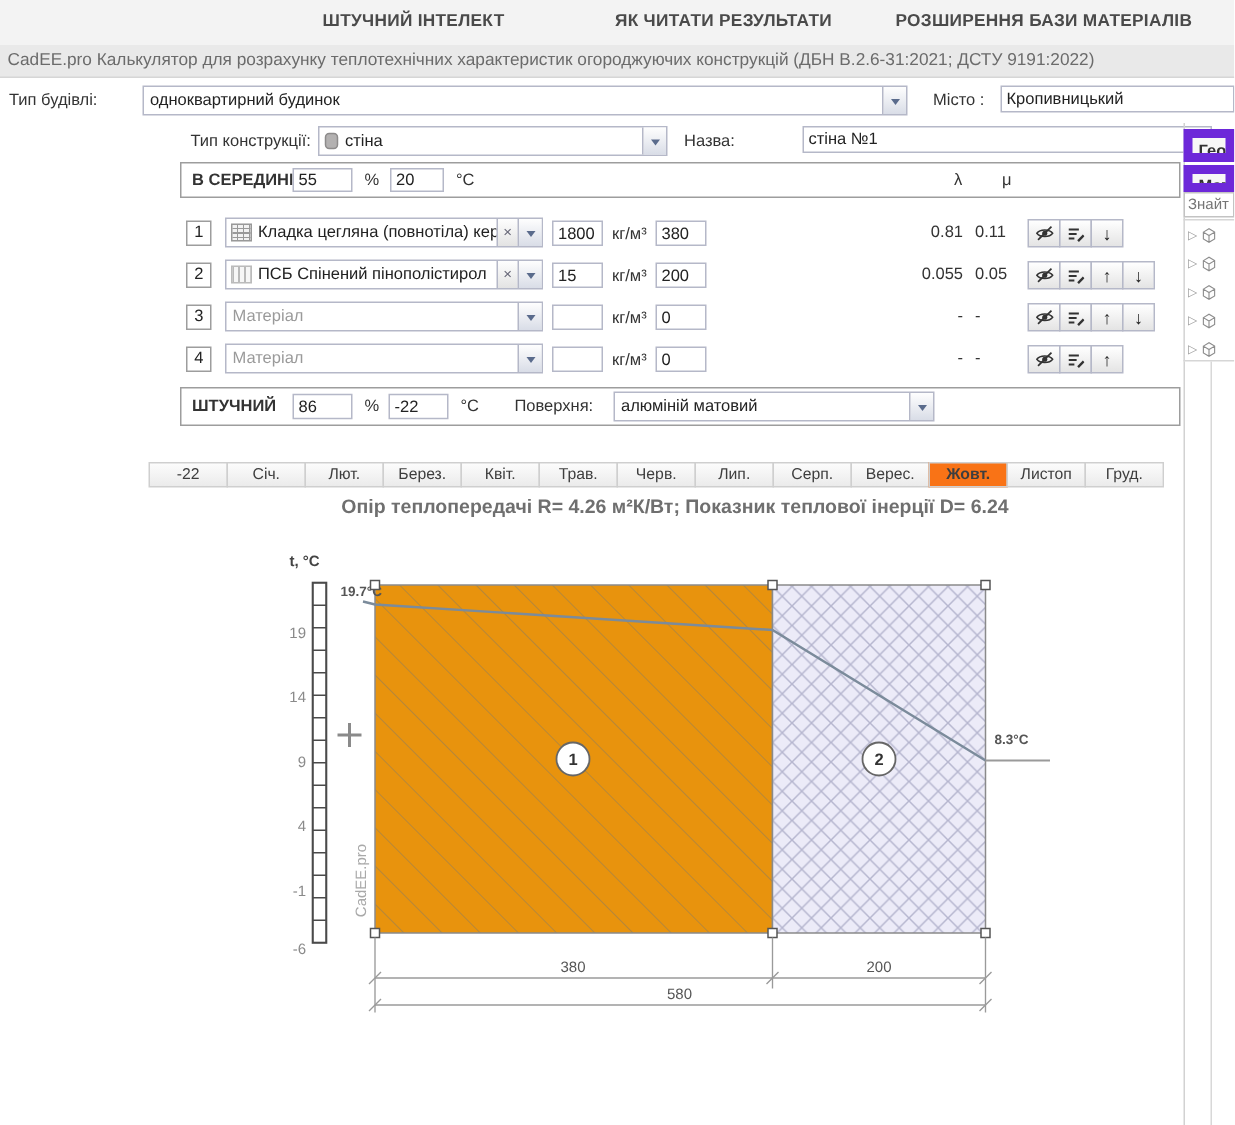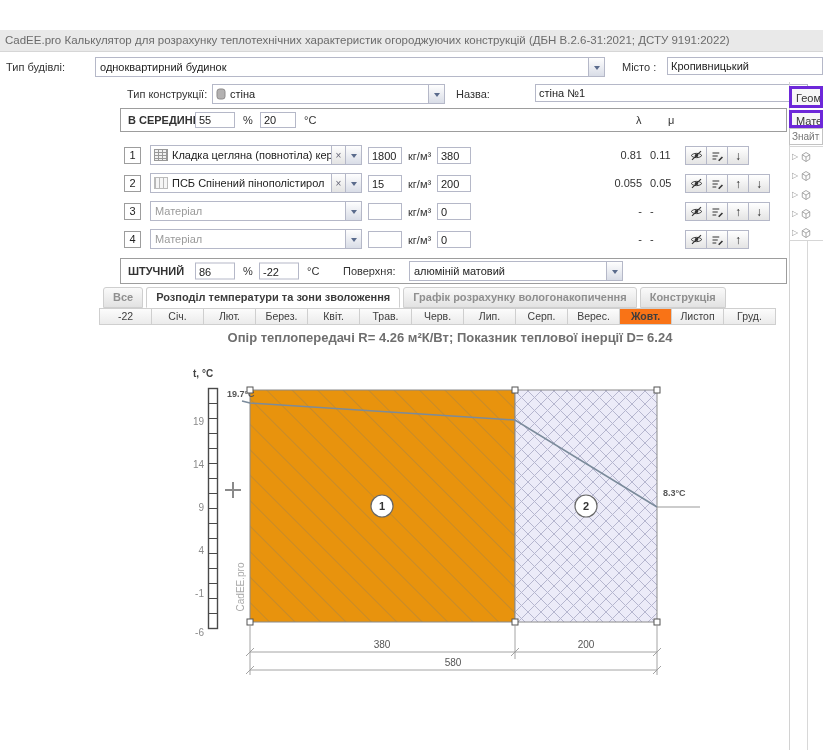--- a/index.html
+++ b/index.html
@@ -47,34 +47,39 @@
   .tab { height:21px; border:1px solid #cfcfcf; border-radius:3px 3px 0 0; background:linear-gradient(#fafafa,#e2e2e2); color:#8f8f8f; font-weight:bold; font-size:11px; line-height:19px; padding:0 9px; white-space:nowrap; }
   .tab.active { background:#fff; color:#3c3c3c; border-bottom-color:#fff; }
   .months { position:absolute; left:100px; top:308px; display:flex; }
   .month { width:53px; height:17px; border:1px solid #cfcfcf; margin-left:-1px; background:linear-gradient(#fcfcfc,#ebebeb); font-size:10.5px; color:#3e3e3e; text-align:center; line-height:15px; }
   .month.active { background:#f97316; font-weight:bold; }
 
   .result { position:absolute; left:110px; top:330px; width:680px; text-align:center; font-size:13px; font-weight:bold; color:#6f6f6f; }
 
   
   .rpanel-border { position:absolute; left:789px; top:82px; width:1px; height:668px; background:#d2d2d2; }
-  .rhdr { position:absolute; left:789px; width:34px; border:3px solid #6d28d9; background:#f7f7f7; font-size:11px; font-weight:normal; color:#333; padding:3px 0 3px 4px; white-space:nowrap; overflow:hidden; }
+  .rhdr { position:absolute; left:789px; width:34px; border:6px solid #6d28d9; background:#f7f7f7; font-size:11px; font-weight:bold; color:#333; padding:3px 0 3px 4px; white-space:nowrap; overflow:hidden; }
   .rsearch { position:absolute; left:789px; top:128px; width:34px; height:17px; border:1px solid #c3c3c3; font-size:10px; color:#9a9a9a; padding:0 2px; background:#fff; }
   .rtree { position:absolute; left:789px; top:146px; width:34px; height:95px; border:1px solid #d6d6d6; border-right:none; background:#fff; overflow:hidden; }
   .titem { height:19px; display:flex; align-items:center; gap:2px; padding-left:2px; }
   .titem .tri { font-size:8px; color:#9a9a9a; }
   .rdivider { position:absolute; left:807px; top:241px; width:1px; height:509px; background:#d8d8d8; }
 
   svg text { font-family:"Liberation Sans","DejaVu Sans",sans-serif; }
 </style>
 </head>
 <body>
 
 <div class="screen">
 
+  <div class="topnav">
+    <a href="#" class="nav1">ШТУЧНИЙ ІНТЕЛЕКТ</a>
+    <a href="#" class="nav2">ЯК ЧИТАТИ РЕЗУЛЬТАТИ</a>
+    <a href="#" class="nav3">РОЗШИРЕННЯ БАЗИ МАТЕРІАЛІВ</a>
+  </div>
 
   <div class="subtitle">CadEE.pro Калькулятор для розрахунку теплотехнічних характеристик огороджуючих конструкцій (ДБН В.2.6-31:2021; ДСТУ 9191:2022)</div>
 
   <div class="lbl" style="left:6px; top:61px;">Тип будівлі:</div>
   <div class="combo" style="left:95px; top:57px; width:510px;">
     <div class="val">одноквартирний будинок</div>
     <div class="trigger"></div>
   </div>
   <div class="lbl" style="left:622px; top:61px;">Місто :</div>
   <input class="inp" style="left: 667px; top: 57px; width: 156px;" value="Кропивницький">
@@ -240,26 +245,20 @@
     <div class="lbl" style="left:122px;">%</div>
     <input class="inp" style="left: 138px; width: 40px; height: 17px;" value="-22">
     <div class="lbl" style="left:186px;">°C</div>
     <div class="lbl" style="left:222px;">Поверхня:</div>
     <div class="combo" style="left:288px; top:2px; width:214px; height:20px;">
       <div class="val">алюміній матовий</div>
       <div class="trigger"></div>
     </div>
   </div>
 
-  <div class="tabs">
-    <div class="tab">Все</div>
-    <div class="tab active">Розподіл температури та зони зволоження</div>
-    <div class="tab">Графік розрахунку вологонакопичення</div>
-    <div class="tab">Конструкція</div>
-  </div>
 
   <div class="months">
     <div class="month">-22</div>
     <div class="month">Січ.</div>
     <div class="month">Лют.</div>
     <div class="month">Берез.</div>
     <div class="month">Квіт.</div>
     <div class="month">Трав.</div>
     <div class="month">Черв.</div>
     <div class="month">Лип.</div>

